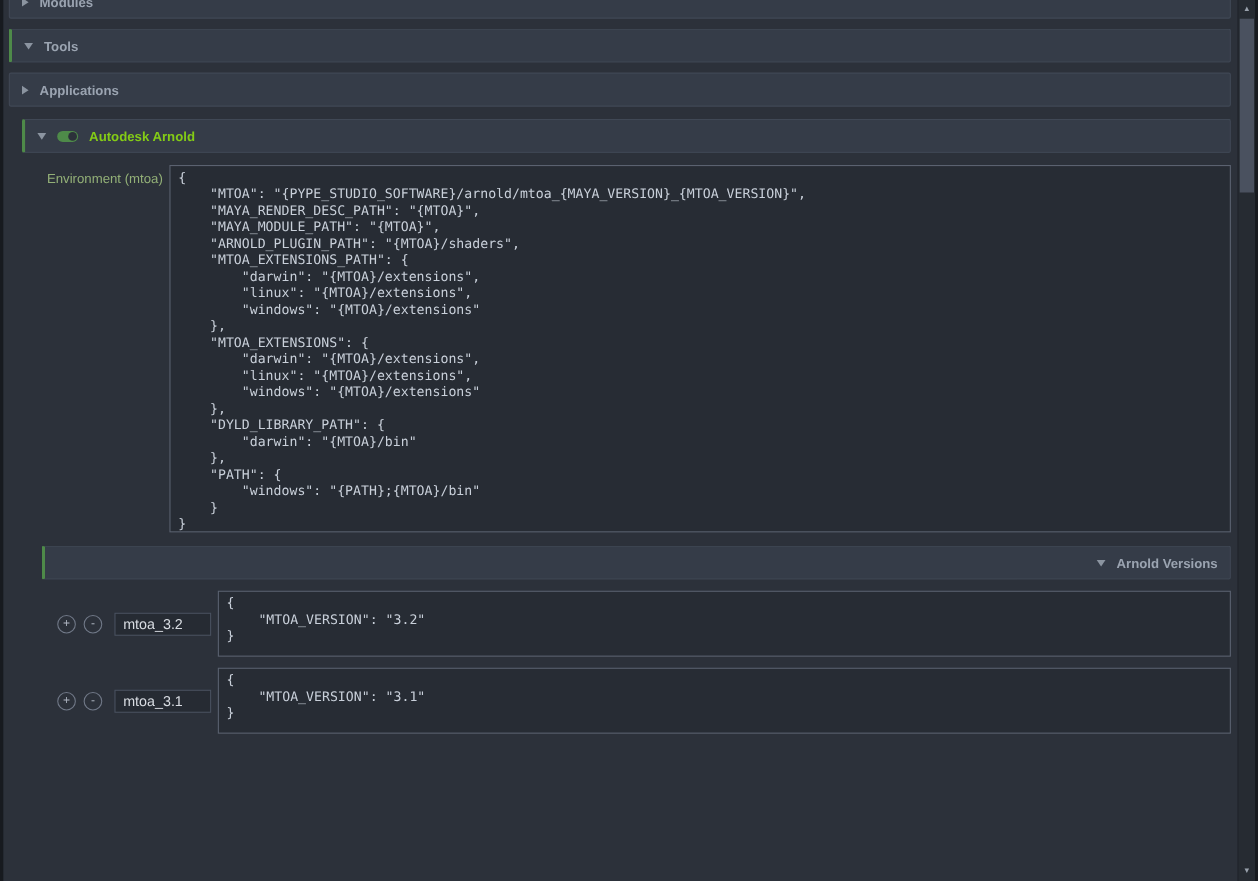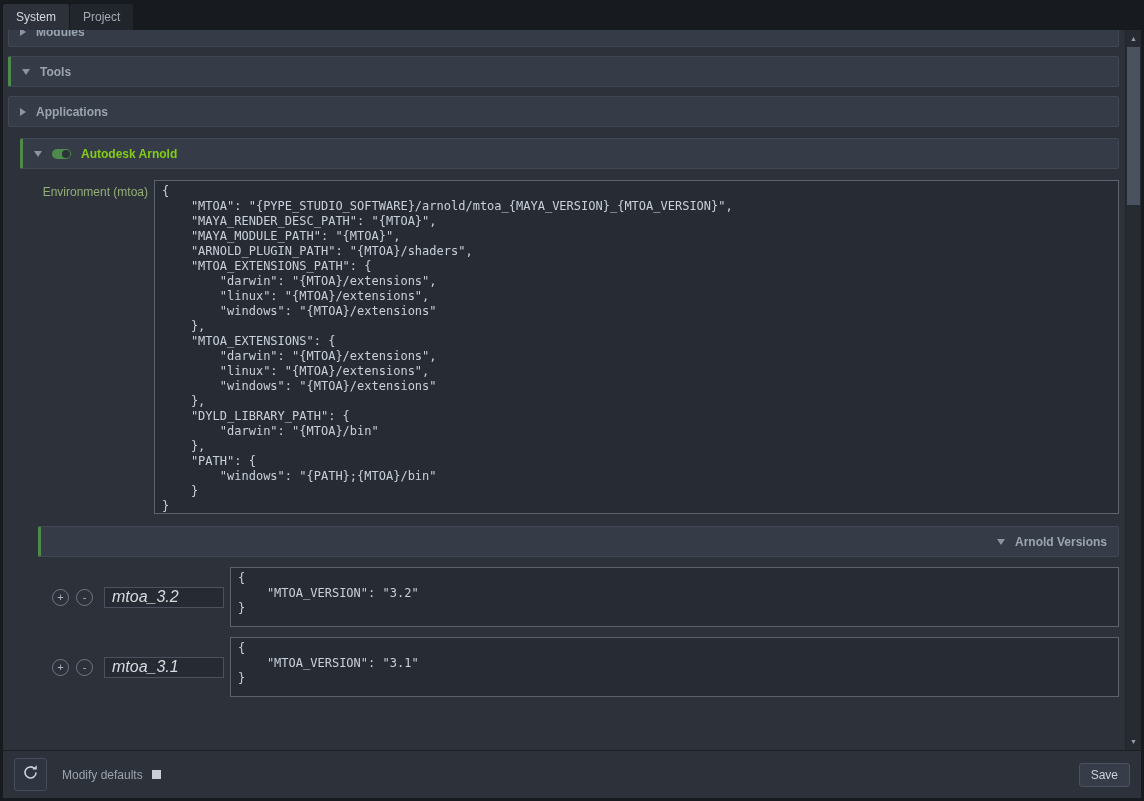--- a/index.html
+++ b/index.html
@@ -49,22 +49,22 @@
                   padding: 3px 7px; resize: none; white-space: pre; overflow: hidden; outline: none; }
   .env-edit textarea.code { height: 334px; }
 
   .versions { margin: 0 0 0 18px; }
   .versions .sec-header { margin-top: 0; justify-content: flex-end; }
   .version-row { display: flex; align-items: center; margin-top: 10px; padding-left: 14px; }
   .vr-btns { display: flex; gap: 7px; align-items: center; margin-right: 11px; flex: none; }
   .circle-btn { width: 17px; height: 17px; border-radius: 50%; border: 1px solid #707887; background: transparent;
                 color: #AEB5C0; font-size: 11px; line-height: 13px; text-align: center; padding: 0; cursor: default; }
   .vr-key { flex: none; margin-right: 6px; }
-  .vr-key input { width: 120px; height: 21px; background: #262B33; border: 1px solid #4A5260; color: #D8DCE2;
-                  font-size: 16px; padding: 2px 7px; outline: none; font-family: "Liberation Sans", sans-serif; font-style: italic; }
+  .vr-key input { width: 88px; height: 21px; background: #262B33; border: 1px solid #4A5260; color: #D8DCE2;
+                  font-size: 13px; padding: 2px 7px; outline: none; font-family: "Liberation Sans", sans-serif; }
   .vr-value { flex: 1; }
   .vr-value textarea.code { height: 60px; }
 
   .vray-header { margin-top: 13px; }
 
   
   .scrollbar { position: absolute; top: 0; right: 0; bottom: 0; width: 16px; background: #262B32; border-left: 1px solid #20242B; }
   .sb-btn { position: absolute; left: 0; right: 0; height: 15px; display: flex; align-items: center; justify-content: center;
             font-size: 7px; color: #99A1AC; cursor: default; }
   .sb-btn.up { top: 1px; }
@@ -80,28 +80,20 @@
   .modify-label { font-size: 12px; color: #9AA3AF; }
   .modify-box { width: 9px; height: 9px; background: #C9CFD8; display: inline-block; cursor: default; }
   .save-btn { margin-left: auto; background: #363D49; border: 1px solid #4A5261; border-radius: 3px;
               color: #CBD1D9; font-size: 12px; padding: 4px 11px; cursor: default; }
 </style>
 </head>
 <body>
 
 <div class="window">
 
-  <div class="tabbar">
-    <div class="tab active">
-      <span>System</span>
-    </div>
-    <div class="tab">
-      <span>Project</span>
-    </div>
-  </div>
 
   <div class="main">
     <div class="scroll">
 
       <div class="sec-header clipped">
         <span class="tri-right"></span>
         <span>Modules</span>
       </div>
 
       <div class="sec-header green">
@@ -194,29 +186,14 @@
       </div>
     </div>
 
     <div class="scrollbar">
       <div class="sb-btn up">▲</div>
       <div class="sb-thumb"></div>
       <div class="sb-btn down">▼</div>
     </div>
   </div>
 
-  <div class="footer">
-    <div class="refresh-btn">
-      <span>
-        <svg width="17" height="17" viewBox="0 0 16 16">
-          <path d="M13.2 8a5.2 5.2 0 1 1-1.5-3.7" fill="none" stroke="#CFD5DC" stroke-width="1.5"></path>
-          <path d="M13.9 1.2 L13.9 5.2 L9.9 5.2 Z" fill="#CFD5DC"></path>
-        </svg>
-      </span>
-    </div>
-    <div class="modify-wrap">
-      <span class="modify-label">Modify defaults</span>
-      <span class="modify-box"></span>
-    </div>
-    <button class="save-btn">Save</button>
-  </div>
 
 </div>
 
 </body></html>

